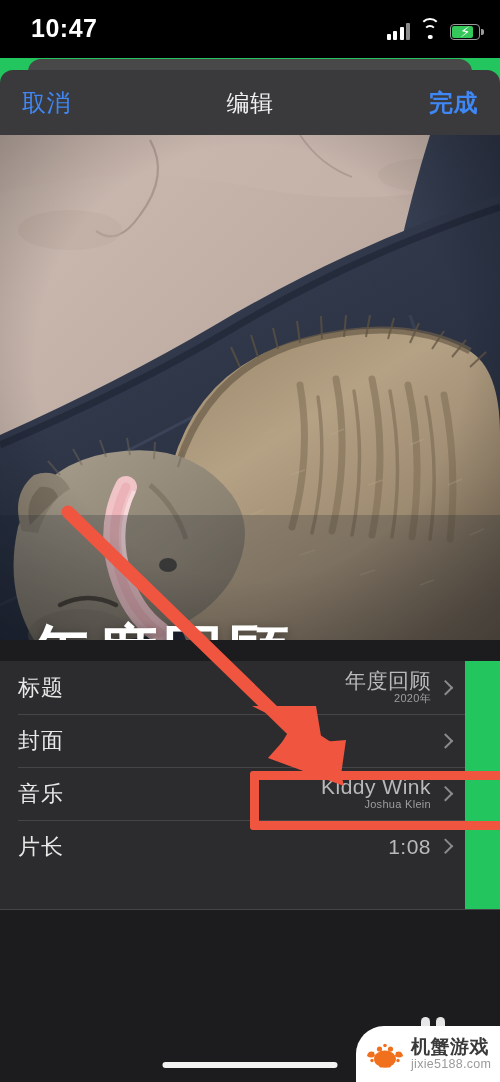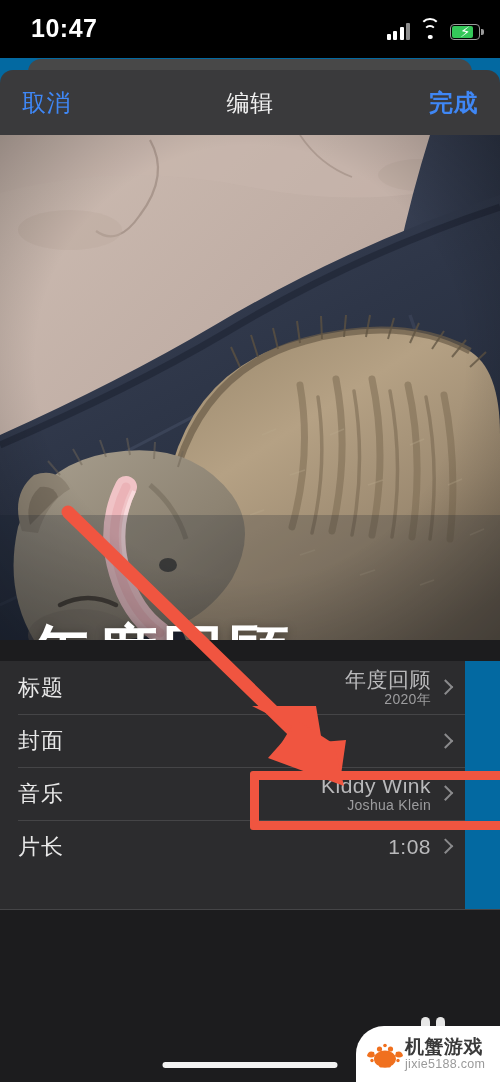--- a/index.html
+++ b/index.html
@@ -2,21 +2,21 @@
 <html><head>
 <meta charset="utf-8">
 <style>
   * { margin:0; padding:0; box-sizing:border-box; }
   html,body{ background:#000; }
   body{
     width:500px; height:1082px;
     font-family:"Liberation Sans","DejaVu Sans",sans-serif;
     overflow:hidden; position:relative;
   }
-  #phone{ position:relative; width:500px; height:1082px; background:#0369a1; overflow:hidden; }
+  #phone{ position:relative; width:500px; height:1082px; background:#22c55e; overflow:hidden; }
 
   
   #statusbar{
     position:absolute; left:0; top:0; width:500px; height:58px;
     background:#000; z-index:40;
   }
   #clock{
     position:absolute; left:31px; top:14px;
     color:#fff; font-size:25px; font-weight:700; letter-spacing:.5px;
   }
@@ -119,21 +119,21 @@
     position:absolute; left:18px; top:50%; transform:translateY(-50%);
     color:#e8e8e8; font-size:22px; letter-spacing:1px;
     white-space:nowrap;
   }
   .row-right{
     position:absolute; right:14px; top:50%; transform:translateY(-50%);
     display:flex; align-items:center; gap:7px;
   }
   .val-stack{ display:flex; flex-direction:column; align-items:flex-end; line-height:1.08; }
   .val-main{ color:#b9b9bb; font-size:21px; letter-spacing:.5px; white-space:nowrap; }
-  .val-sub{ color:#9d9d9f; font-size:14px; letter-spacing:.3px; white-space:nowrap; margin-top:1px; }
+  .val-sub{ color:#9d9d9f; font-size:11px; letter-spacing:.3px; white-space:nowrap; margin-top:1px; }
   .chev{
     width:11px; height:11px; border-right:2.6px solid #8a8a8c;
     border-top:2.6px solid #8a8a8c; transform:rotate(45deg);
     flex:0 0 auto; margin-left:2px;
   }
   #list-bottom-line{
     position:absolute; left:0; top:909px; width:500px; height:1px;
     background:#454547; z-index:7;
   }
   #below-list{
@@ -153,21 +153,21 @@
   #home-ind{
     position:absolute; left:50%; transform:translateX(-50%);
     bottom:14px; width:175px; height:6px; border-radius:3px;
     background:#f2f2f2; z-index:35;
   }
 
   
   #wm{
     position:absolute; right:0; bottom:0; width:144px; height:56px;
     background:#fff; border-radius:28px 0 0 0; z-index:36;
-    display:flex; align-items:center; padding-left:9px; 
+    display:flex; align-items:center; padding-left:9px; gap:6px;
     overflow:hidden;
   }
   #wm .crab{ width:40px; height:34px; flex:0 0 auto; }
   #wm .wmtext{ display:flex; flex-direction:column; line-height:1.05; }
   #wm .wm-cn{
     color:#3a3a3a; font-size:19px; font-weight:700; letter-spacing:.5px;
     font-family:"DejaVu Sans","Liberation Sans",sans-serif;
   }
   #wm .wm-url{ color:#9a9a9a; font-size:12.5px; letter-spacing:.3px; margin-top:1px; }
   #wm-ears{

